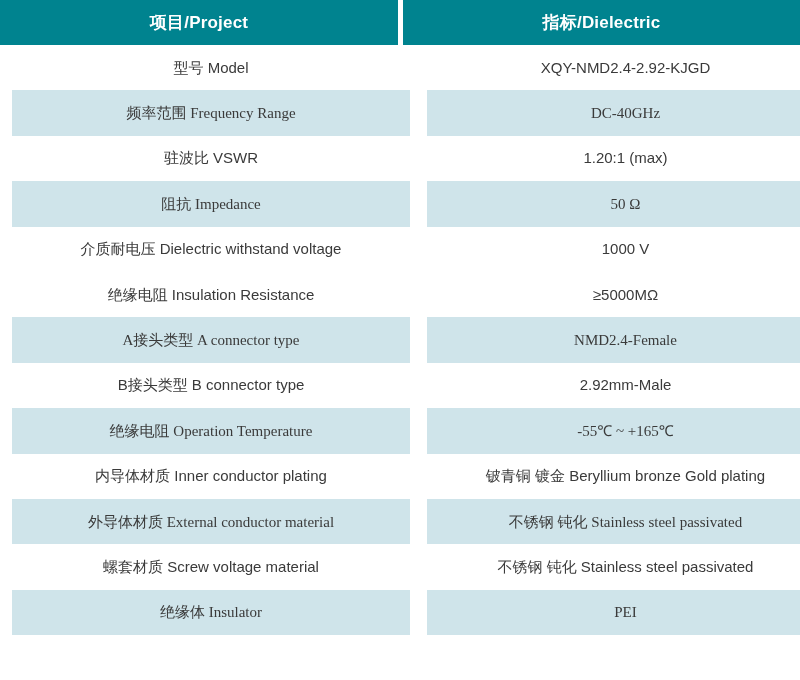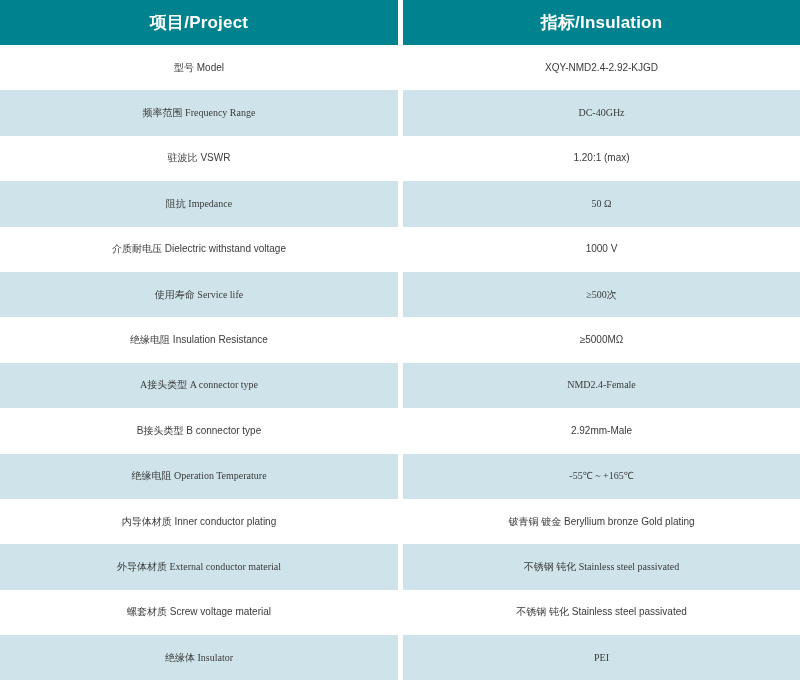--- a/index.html
+++ b/index.html
@@ -55,43 +55,44 @@
   .tr {
     display: flex;
     height: 45.4px;
     flex: 0 0 45.4px;
   }
   .td {
     display: flex;
     align-items: center;
     justify-content: center;
     text-align: center;
-    font-size: 10px;
+    font-size: 15px;
     color: #3a3a3a;
     line-height: 1.2;
     padding: 0 8px;
     white-space: nowrap;
     overflow: hidden;
+    margin-left: 12px;
   }
   .td.col-a { width: 398px; flex: 0 0 398px; }
   .td.col-b { width: 397px; flex: 0 0 397px; }
 
   .tr.odd  .td { background: #ffffff; }
   .tr.even .td { background: #cfe4ea; font-family: Liberation Serif, serif; }
   .tr .col-gap { background: #ffffff; }
 </style>
 </head>
 <body>
 
 <div id="spec-table">
 
   <div class="thead">
     <div class="th col-a">项目/Project</div>
     <div class="col-gap"></div>
-    <div class="th col-b">指标/Insulation</div>
+    <div class="th col-b">指标/Dielectric</div>
   </div>
 
   <div class="tbody" id="tbody">
       <div class="tr odd">
         <div class="td col-a">型号 Model</div>
         <div class="col-gap"></div>
         <div class="td col-b">XQY-NMD2.4-2.92-KJGD</div>
       </div>
       <div class="tr even">
         <div class="td col-a">频率范围 Frequency Range</div>
@@ -105,25 +106,20 @@
       </div>
       <div class="tr even">
         <div class="td col-a">阻抗 Impedance</div>
         <div class="col-gap"></div>
         <div class="td col-b">50 Ω</div>
       </div>
       <div class="tr odd">
         <div class="td col-a">介质耐电压 Dielectric withstand voltage</div>
         <div class="col-gap"></div>
         <div class="td col-b">1000 V</div>
-      </div>
-      <div class="tr even">
-        <div class="td col-a">使用寿命 Service life</div>
-        <div class="col-gap"></div>
-        <div class="td col-b">≥500次</div>
       </div>
       <div class="tr odd">
         <div class="td col-a">绝缘电阻 Insulation Resistance</div>
         <div class="col-gap"></div>
         <div class="td col-b">≥5000MΩ</div>
       </div>
       <div class="tr even">
         <div class="td col-a">A接头类型 A connector type</div>
         <div class="col-gap"></div>
         <div class="td col-b">NMD2.4-Female</div>

